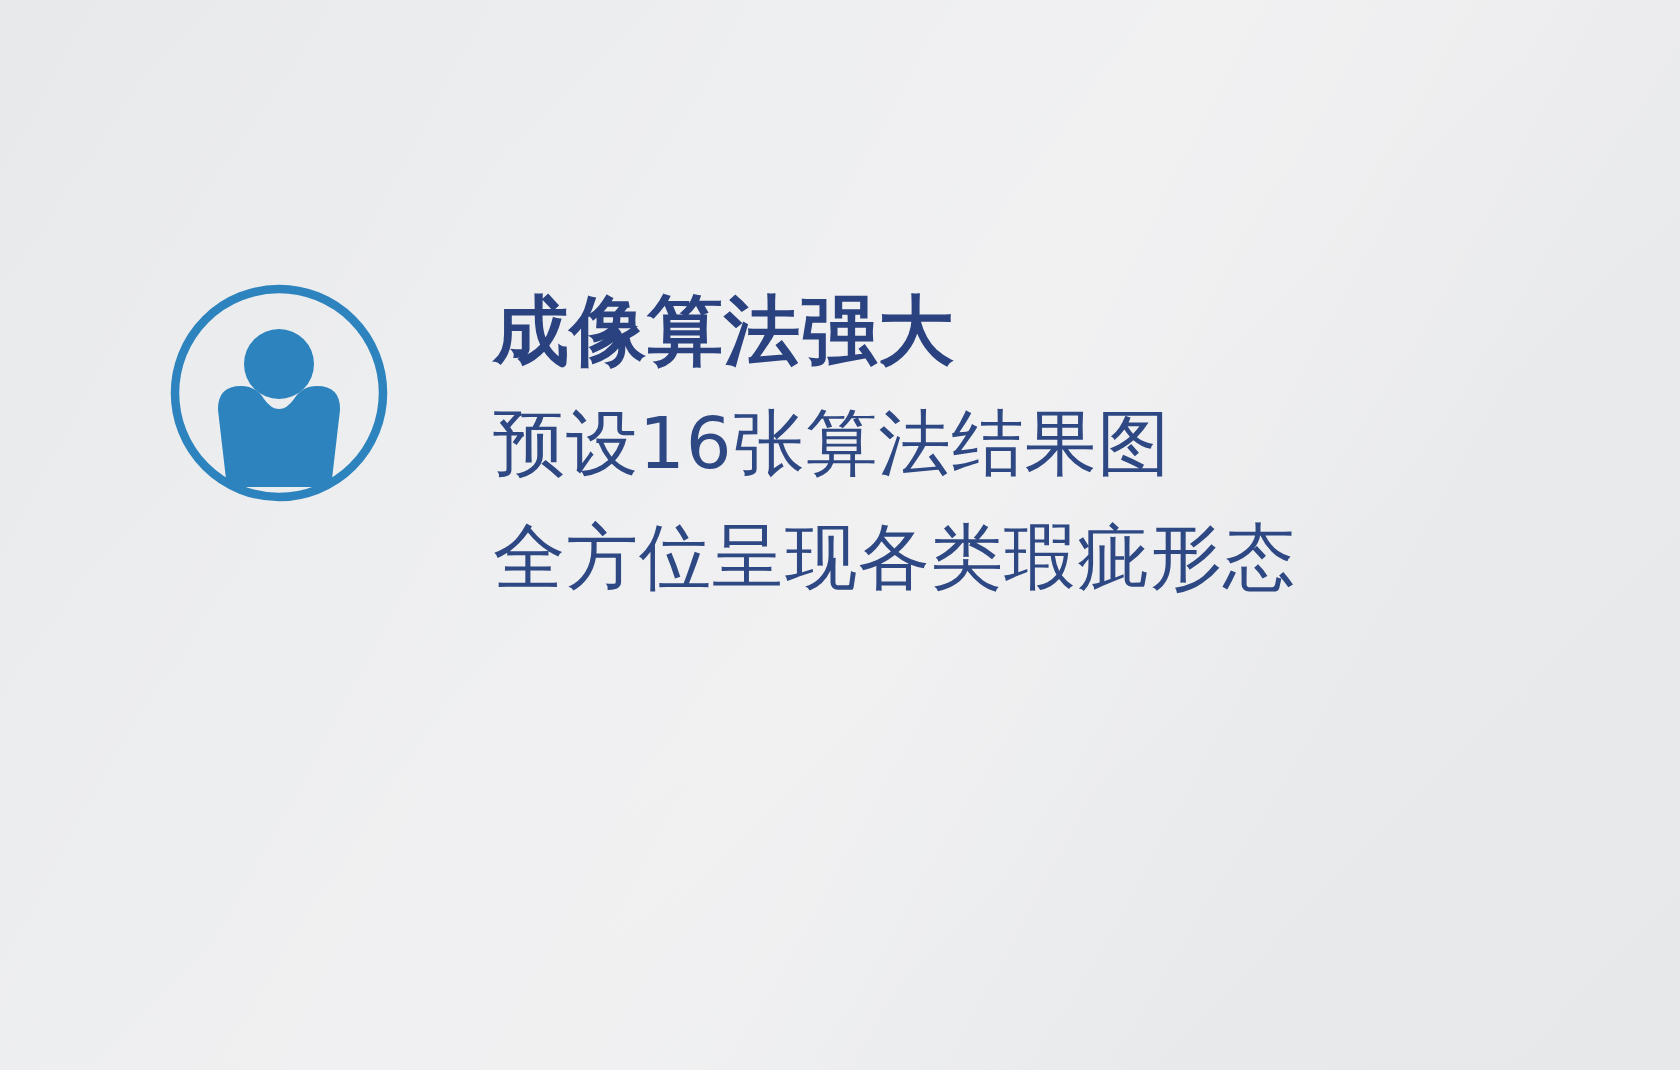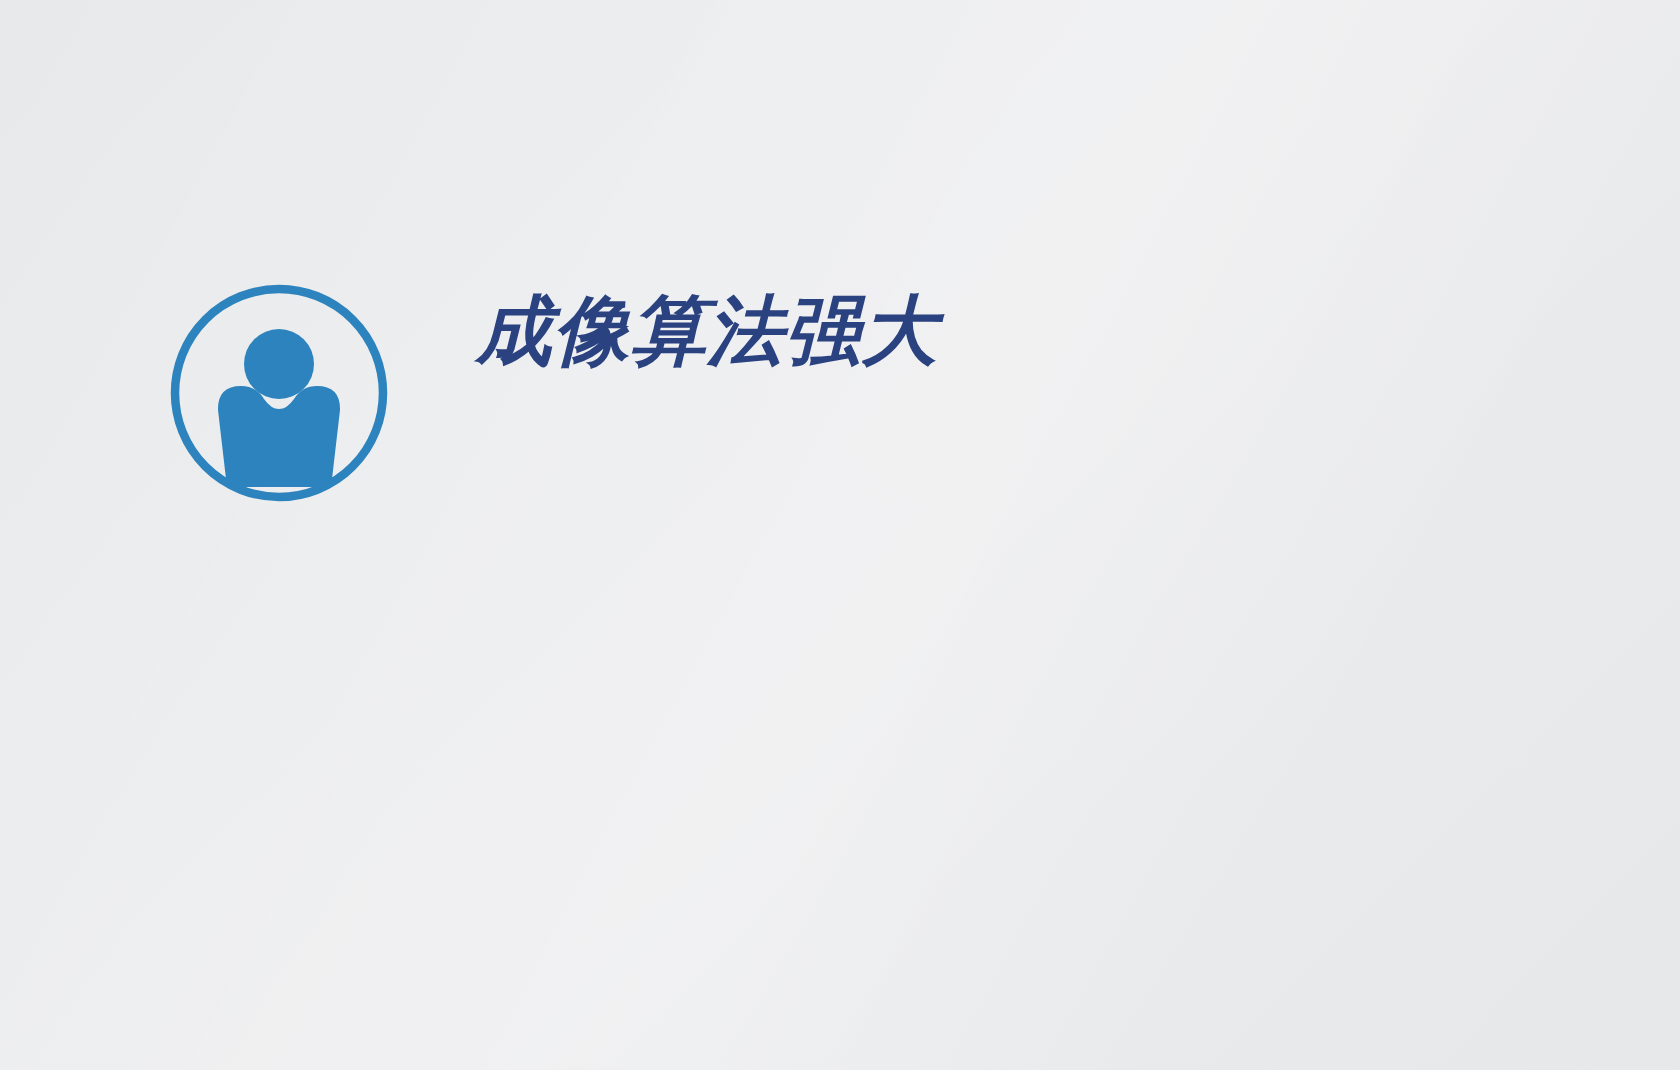--- a/index.html
+++ b/index.html
@@ -53,24 +53,23 @@
     left: 168px;
     top: 282px;
     width: 222px;
     height: 222px;
   }
   .icon-badge svg { display: block; width: 222px; height: 222px; }
 
   
   .text-block {
     position: absolute;
-    left: 476px;
+    left: 493px;
     top: 288px;
     width: 1120px;
-    font-style: italic;
   }
 
   .headline {
     font-size: 76px;
     font-weight: 700;
     line-height: 1.12;
     letter-spacing: 1px;
     color: #2a4280;
     white-space: nowrap;
   }
@@ -110,17 +109,19 @@
                  Q 163 205 154 205
                  L 68 205
                  Q 59 205 58 197 Z" fill="#2d83bd"></path>
       </svg>
     </div>
 
     <div class="text-block">
       <div class="headline">成像算法强大</div>
 
       <div class="body-lines">
+        <div class="body-line">预设16张算法结果图</div>
+        <div class="body-line">全方位呈现各类瑕疵形态</div>
       </div>
     </div>
 
   </div>
 </div>
 
 </body></html>

